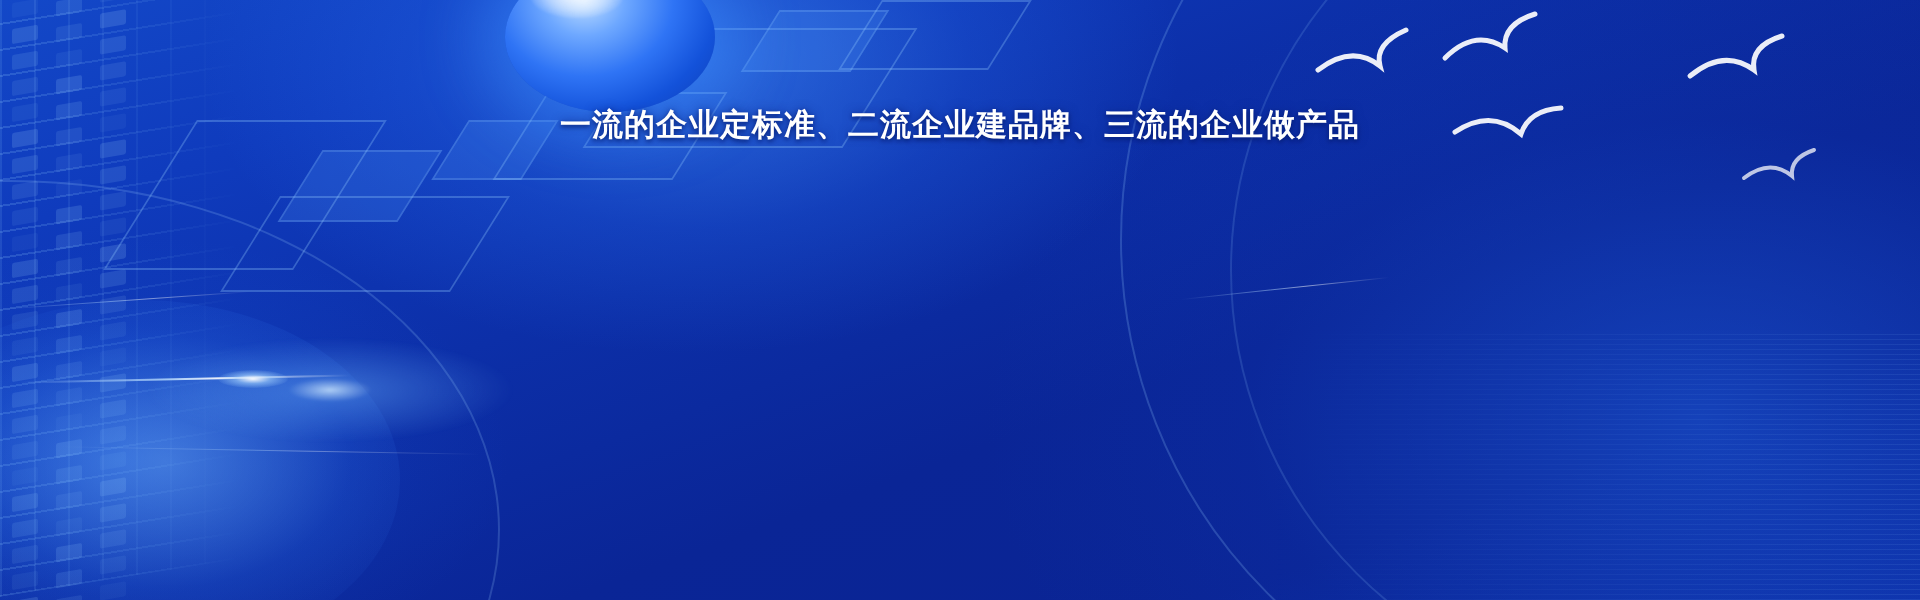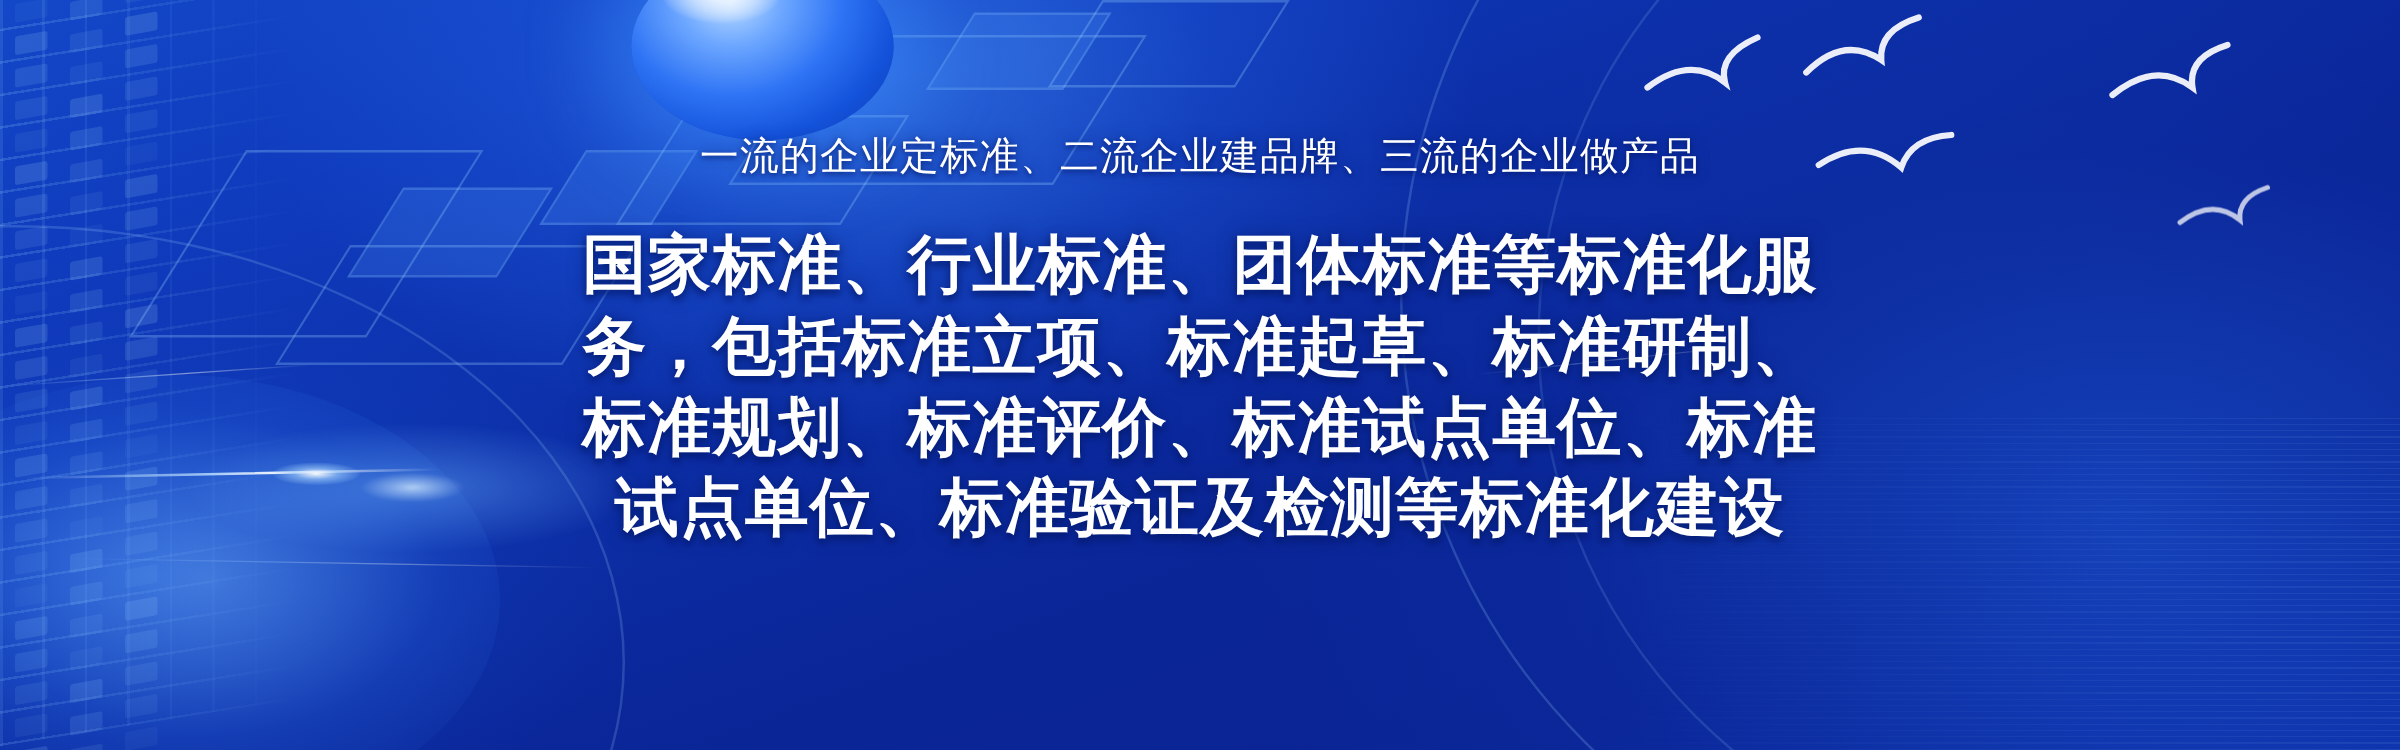--- a/index.html
+++ b/index.html
@@ -113,21 +113,21 @@
 
   
   .text-wrap {
     position:absolute; left:0; top:0; width:1920px; height:600px;
     display:flex; flex-direction:column; align-items:center;
     padding-top:108px;
   }
   .tagline {
     color:#ffffff;
     font-size:31px;
-    font-weight:400;
+    font-weight:700;
     letter-spacing:1px;
     line-height:1.1;
     text-shadow:0 0 10px rgba(10,40,140,.85), 0 2px 4px rgba(0,20,90,.7);
     white-space:nowrap;
   }
   .headline {
     margin-top:38px;
     width:1060px;
     color:#ffffff;
     font-size:51px;
@@ -255,21 +255,15 @@
         <path d="M1445 58 q30 -30 60 -10 q-2 -24 30 -34"></path>
         <path d="M1455 132 q36 -24 66 2 q8 -24 40 -26"></path>
         <path d="M1690 76 q34 -28 64 -6 q-4 -24 28 -34"></path>
         <path d="M1744 178 q26 -20 48 -2 q-2 -18 22 -26" stroke-width="4" opacity="0.8"></path>
       </g>
     </svg>
   </div>
 
   <div class="text-wrap">
     <div class="tagline">一流的企业定标准、二流企业建品牌、三流的企业做产品</div>
-    <div class="headline">
-      <div>国家标准、行业标准、团体标准等标准化服</div>
-      <div>务，包括标准立项、标准起草、标准研制、</div>
-      <div>标准规划、标准评价、标准试点单位、标准</div>
-      <div>试点单位、标准验证及检测等标准化建设</div>
-    </div>
   </div>
 
 </div>
 
 </body></html>

